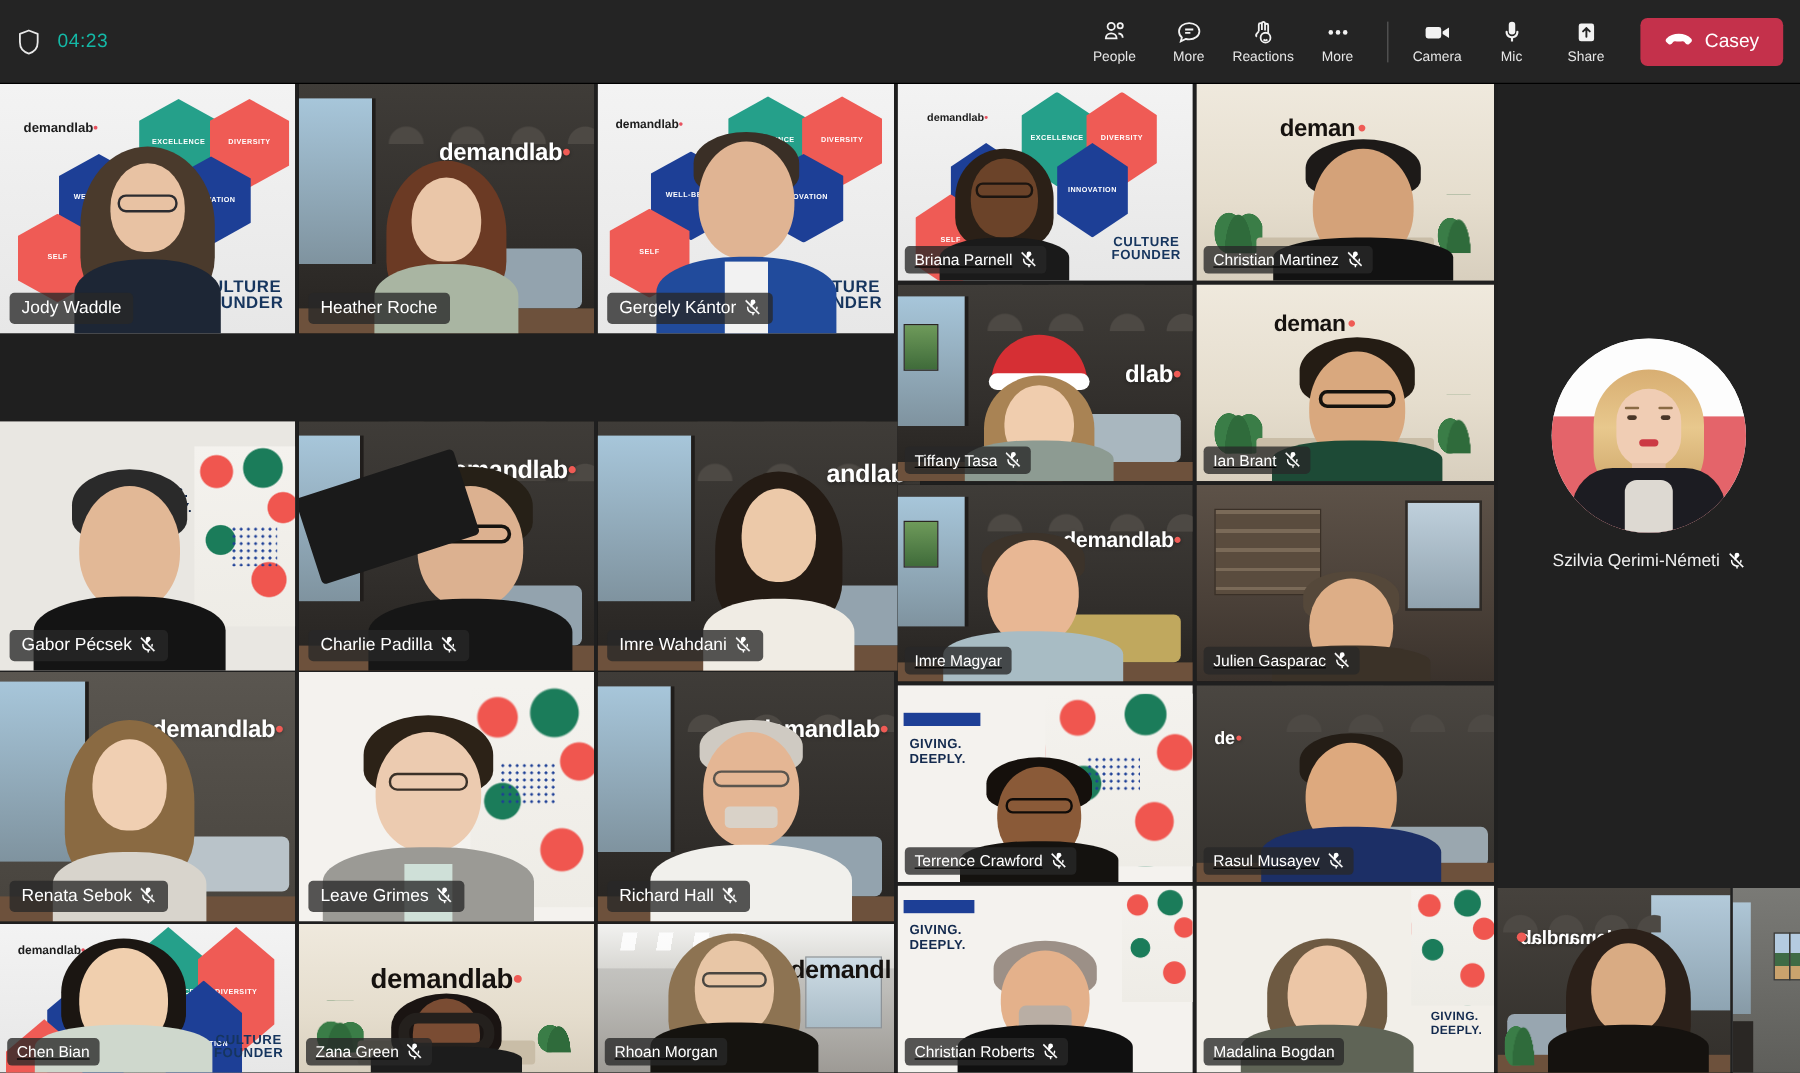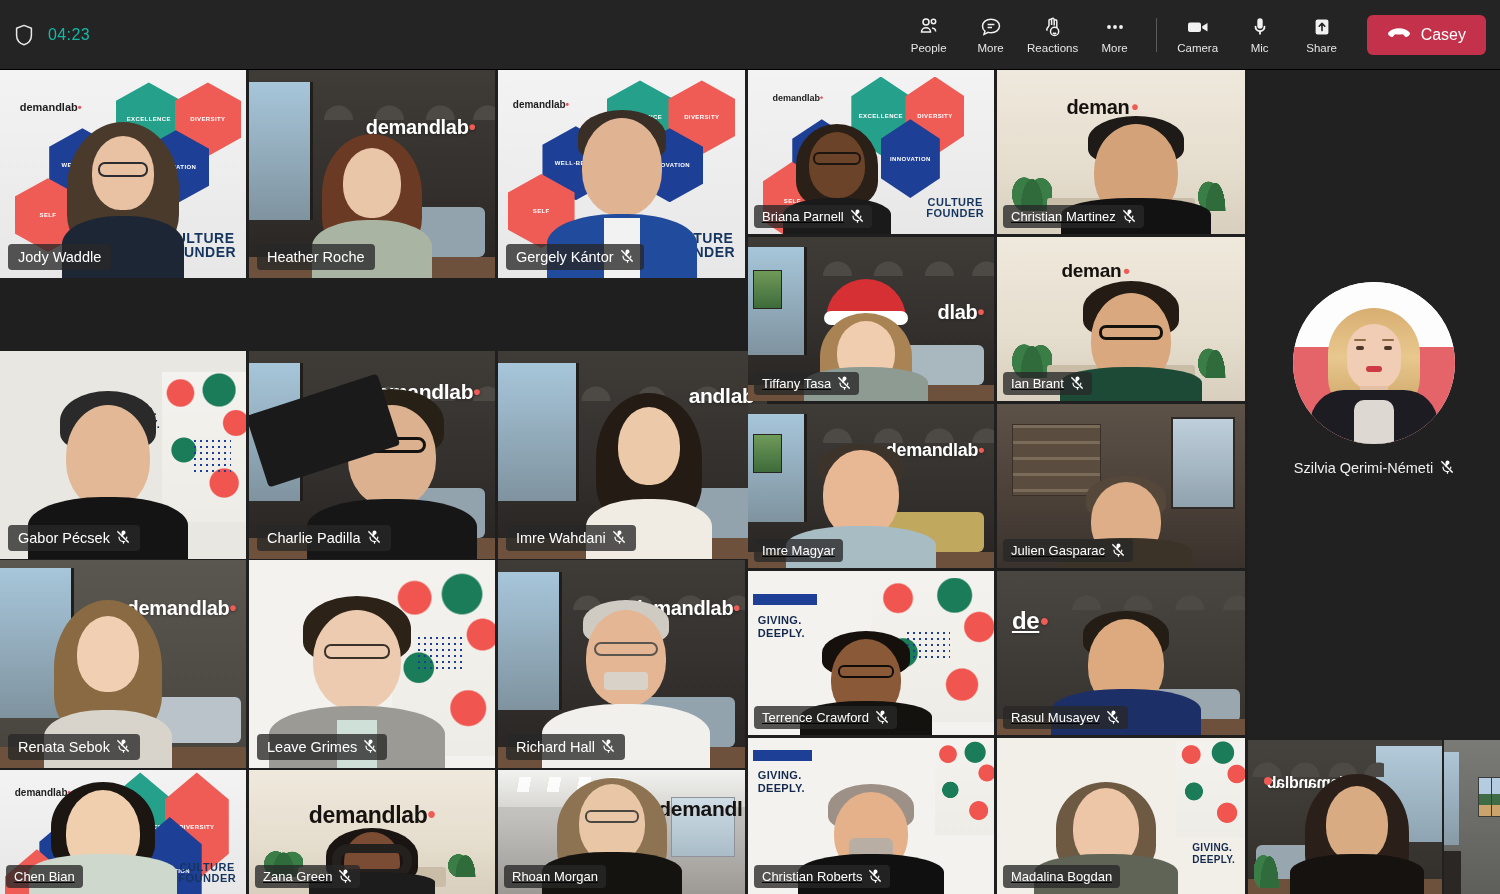--- a/index.html
+++ b/index.html
@@ -850,21 +850,21 @@
         </div>
       </div>
 
       <div class="tile" style="left:997px;top:501px;width:248px;height:164px;">
         <div class="vid">
           <div class="sc sc-dark" style="background:linear-gradient(180deg,#4a4641,#35322e);">
             <div class="scallop"></div>
             <div class="sofa" style="right:2%;bottom:8%;width:40%;height:20%;background:#9aa7af;"></div>
             <div class="floor"></div>
           </div>
-          <div class="wm" style="left:6%;top:22%;font-size:24px;text-decoration:underline;">de<i style="position:absolute;margin-left:1px;">•</i></div>
+          <div class="wm" style="left:6%;top:22%;font-size:15px;">de<i style="position:absolute;margin-left:1px;">•</i></div>
           <div class="p" style="width:118px;height:124px;left:52%;">
             <div class="hair" style="width:86px;height:46px;top:0;background:#241d16;"></div>
             <div class="head" style="width:76px;height:90px;top:8px;background:#dda97e;"></div>
             <div class="torso" style="width:150px;height:46px;background:#1c2f66;"></div>
           </div>
         </div>
         <div class="namebar tight">
           <span class="nm sm">Rasul Musayev</span>
           <svg class="micoff" viewBox="0 0 13 16" fill="#fff">
             <path d="M6.5.6a2 2 0 0 0-2 2v4.6l4-4V2.6a2 2 0 0 0-2-2z"></path>

